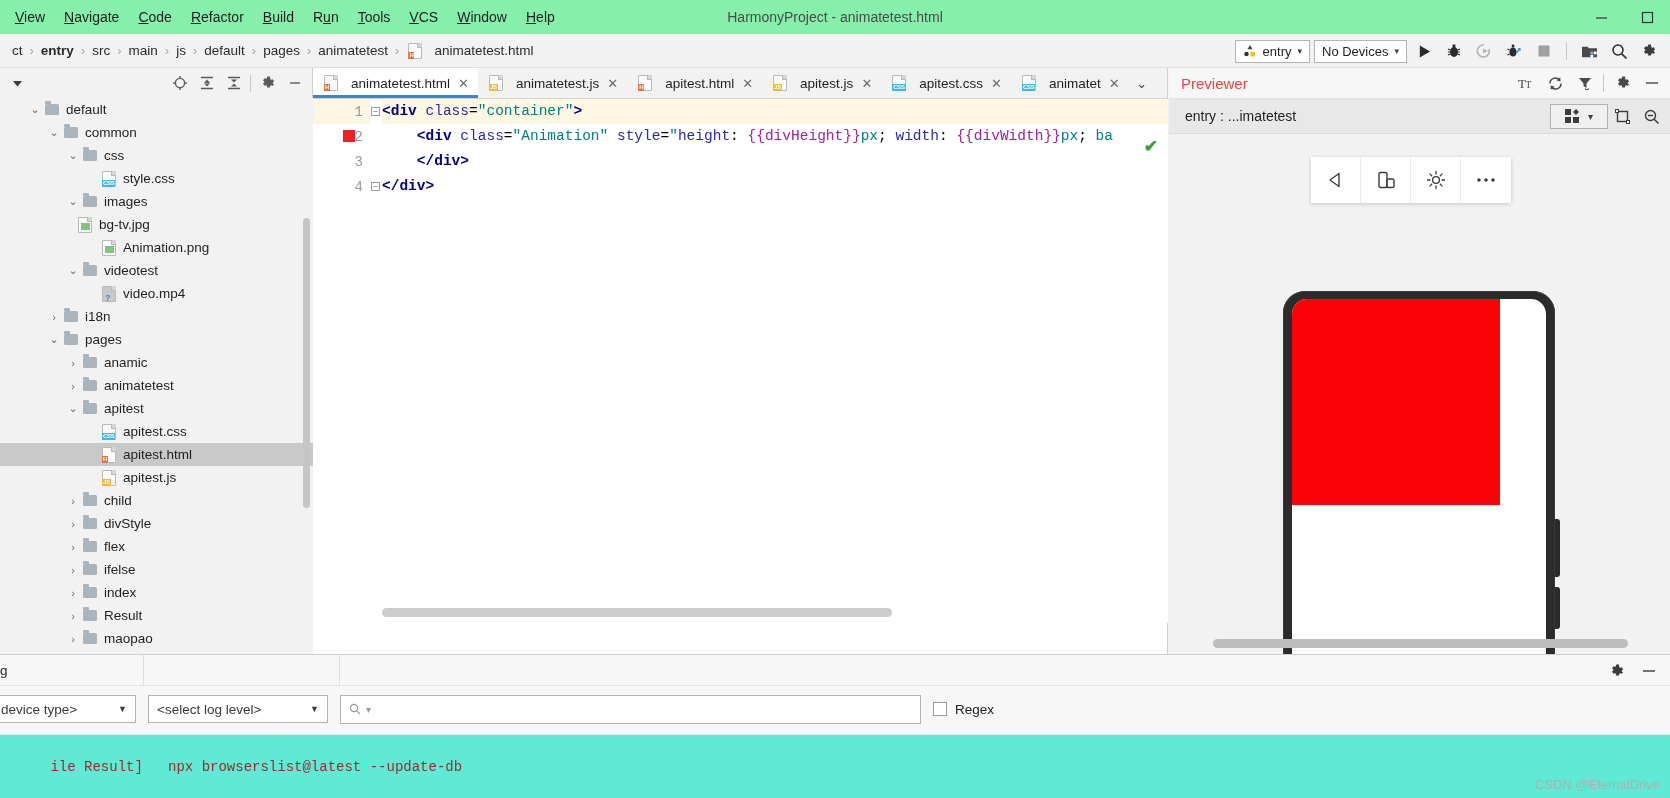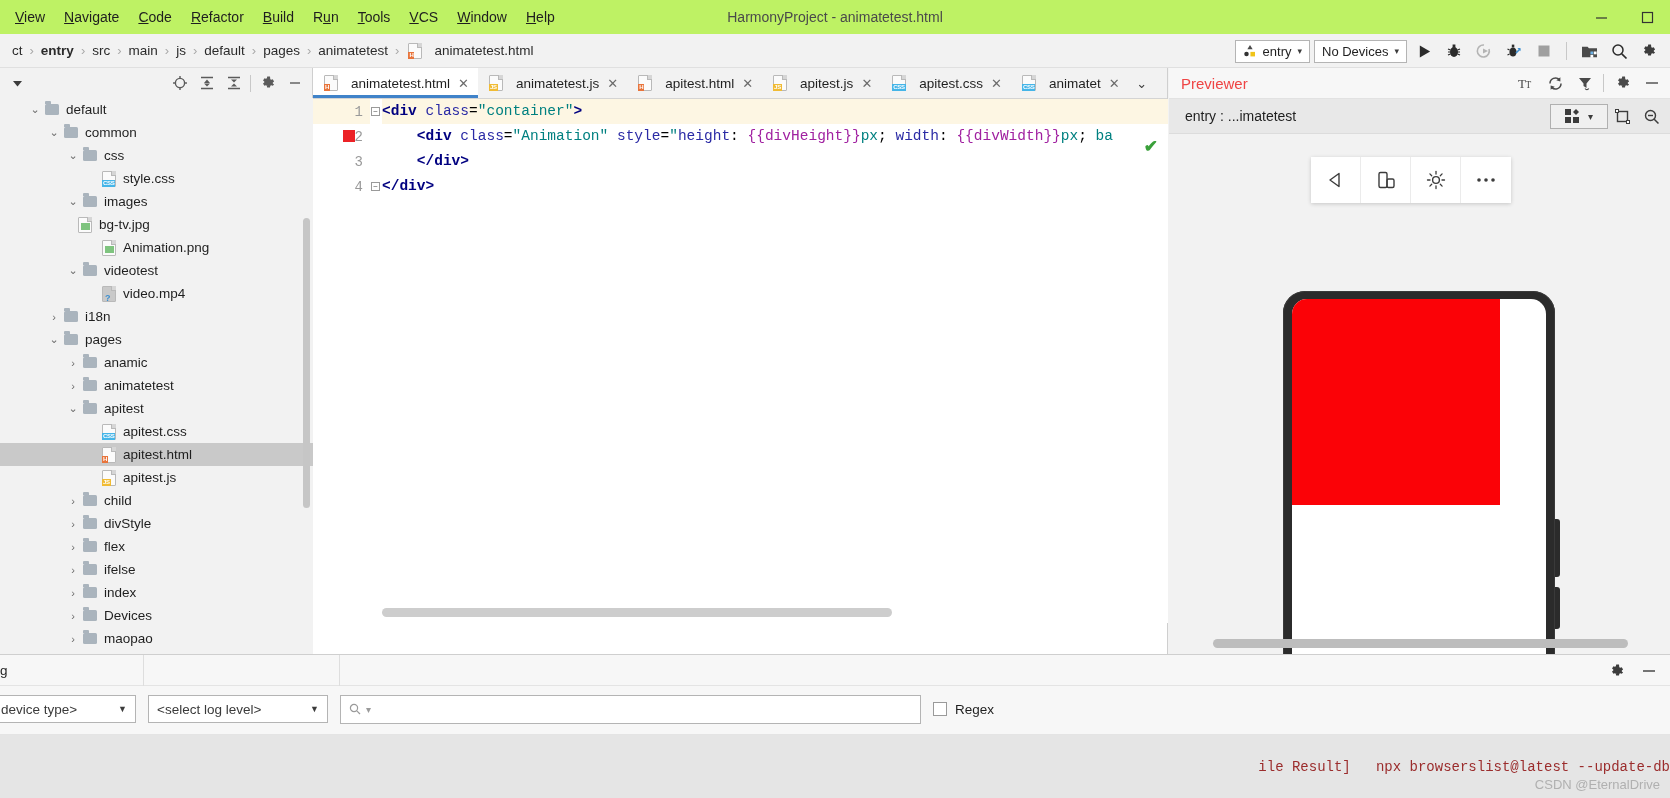--- a/index.html
+++ b/index.html
@@ -11,21 +11,21 @@
     font-family: "Liberation Sans", sans-serif;
     font-size: 13px;
     color: #1f1f1f;
     background: #f2f2f2;
   }
   .app { position: relative; width: 1670px; height: 798px; background: #f2f2f2; }
 
   
   .titlebar {
     position: absolute; left: 0; top: 0; width: 1670px; height: 34px;
-    background: #bef264; display: flex; align-items: center;
+    background: #86efac; display: flex; align-items: center;
   }
   .menu { display: flex; align-items: center; padding-left: 6px; gap: 1px; }
   .menu-item {
     padding: 3px 9px; font-size: 14px; color: #1f1f1f; white-space: nowrap;
     cursor: default;
   }
   .menu-item u { text-decoration: underline; }
   .win-title {
     position: absolute; left: 0; right: 0; top: 0; height: 34px;
     display: flex; align-items: center; justify-content: center;
@@ -305,23 +305,23 @@
   .sel-box .caret { font-size: 9px; color: #3c3c3c; }
   .search-field {
     height: 29px; flex: none; border: 1px solid #b4b4b4; background: #fff;
     display: flex; align-items: center; gap: 5px; padding: 0 8px; color: #9a9a9a; font-size: 13px;
   }
   .chk-row { display: flex; align-items: center; gap: 8px; font-size: 13.5px; color: #1f1f1f; }
   .chkbox { width: 14px; height: 14px; border: 1px solid #9a9a9a; background: #fff; }
 
   .console-log {
     position: absolute; left: 0; top: 79px; width: 1670px; height: 65px;
-    border-top: 1px solid #e4e4e4; background: #e5e5e5;
+    border-top: 1px solid #e4e4e4; background: #5eead4;
     font-family: "Liberation Mono", monospace; font-size: 14px; color: #9b2c2c;
-    padding-top: 8px; white-space: pre; text-align: right;
+    padding-top: 8px; white-space: pre;
   }
   .watermark {
     position: absolute; right: 10px; bottom: 6px; font-size: 13px; color: #b0b0b0;
     font-family: "Liberation Sans", sans-serif;
   }
 
   svg { display: block; }
 </style>
 </head>
 <body>
@@ -688,21 +688,21 @@
           <span class="node-icon">
             <span class="folder"></span>
           </span>
           <span>index</span>
         </div>
         <div class="node" style="padding-left: 65px;">
           <span class="arrow">›</span>
           <span class="node-icon">
             <span class="folder"></span>
           </span>
-          <span>Devices</span>
+          <span>Result</span>
         </div>
         <div class="node" style="padding-left: 65px;">
           <span class="arrow">›</span>
           <span class="node-icon">
             <span class="folder"></span>
           </span>
           <span>maopao</span>
         </div>
       </div>
     <div class="tree-scrollbar"></div>

